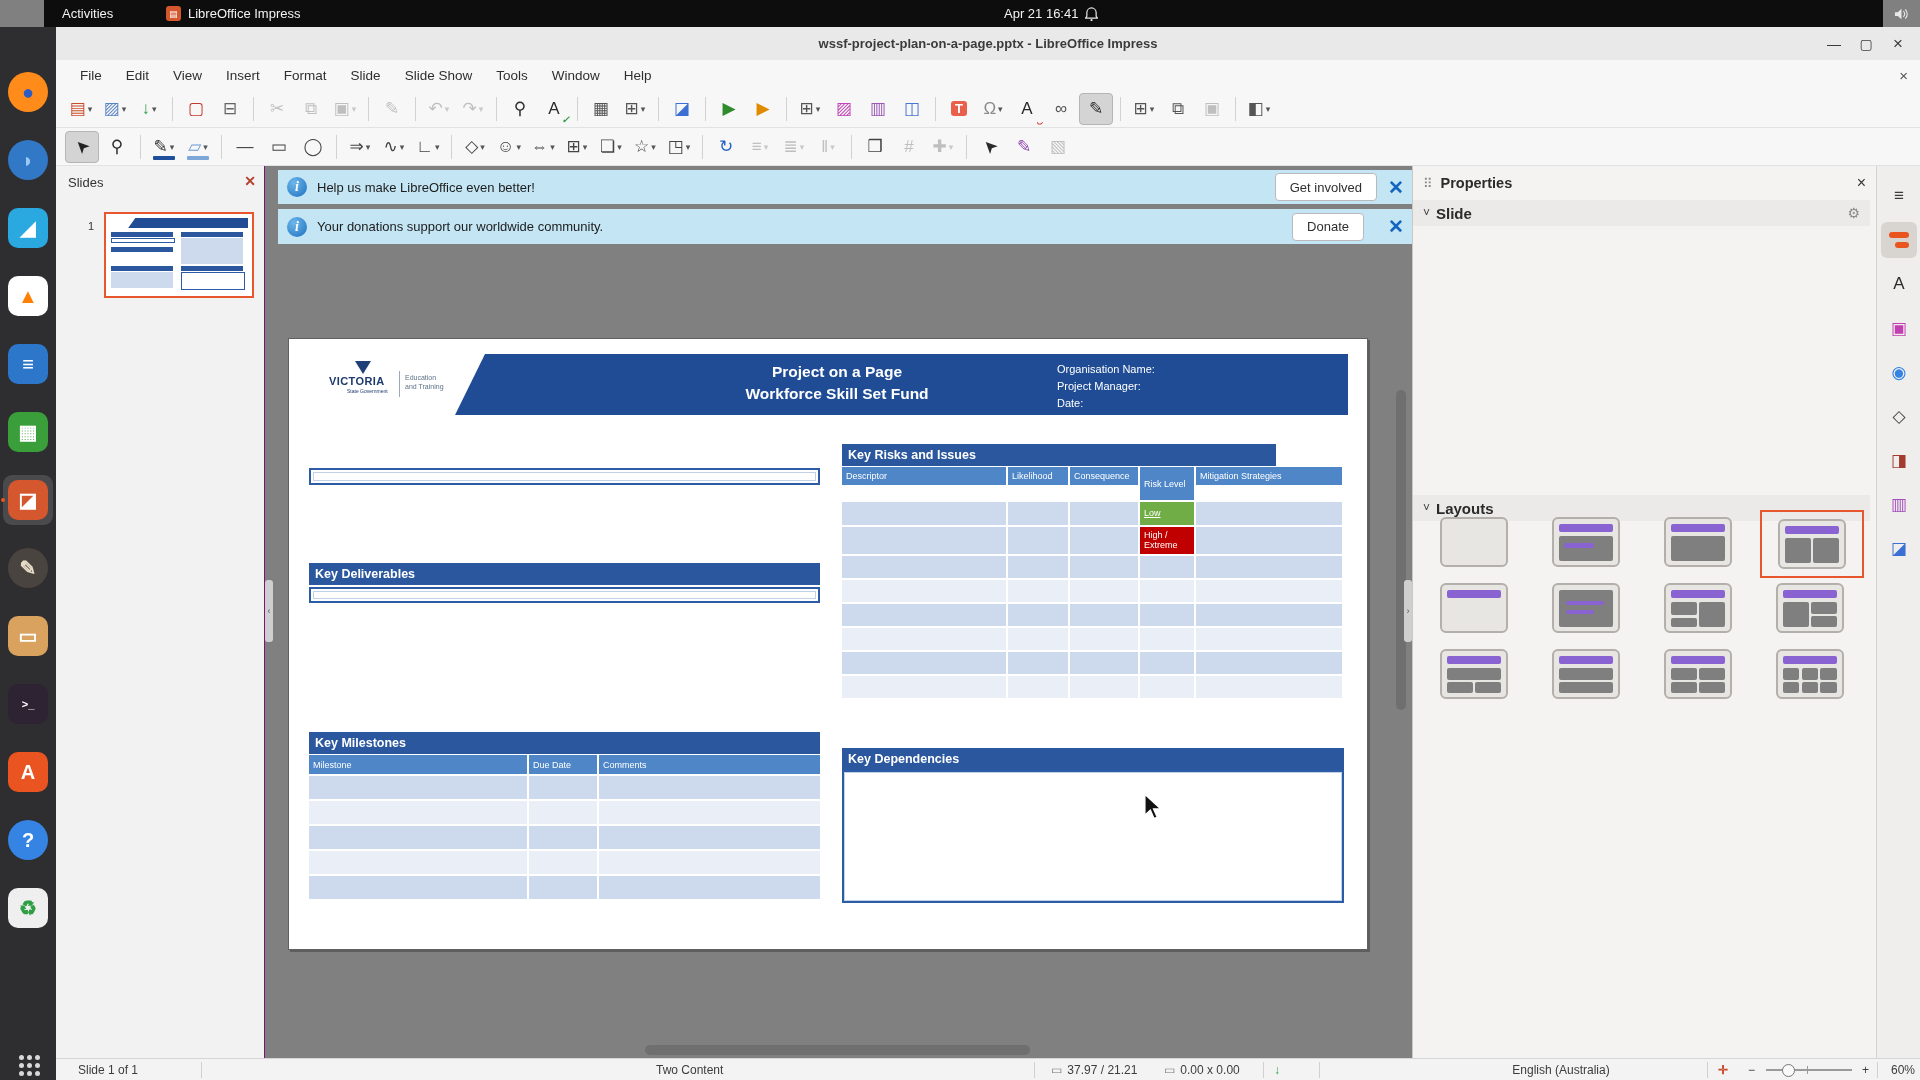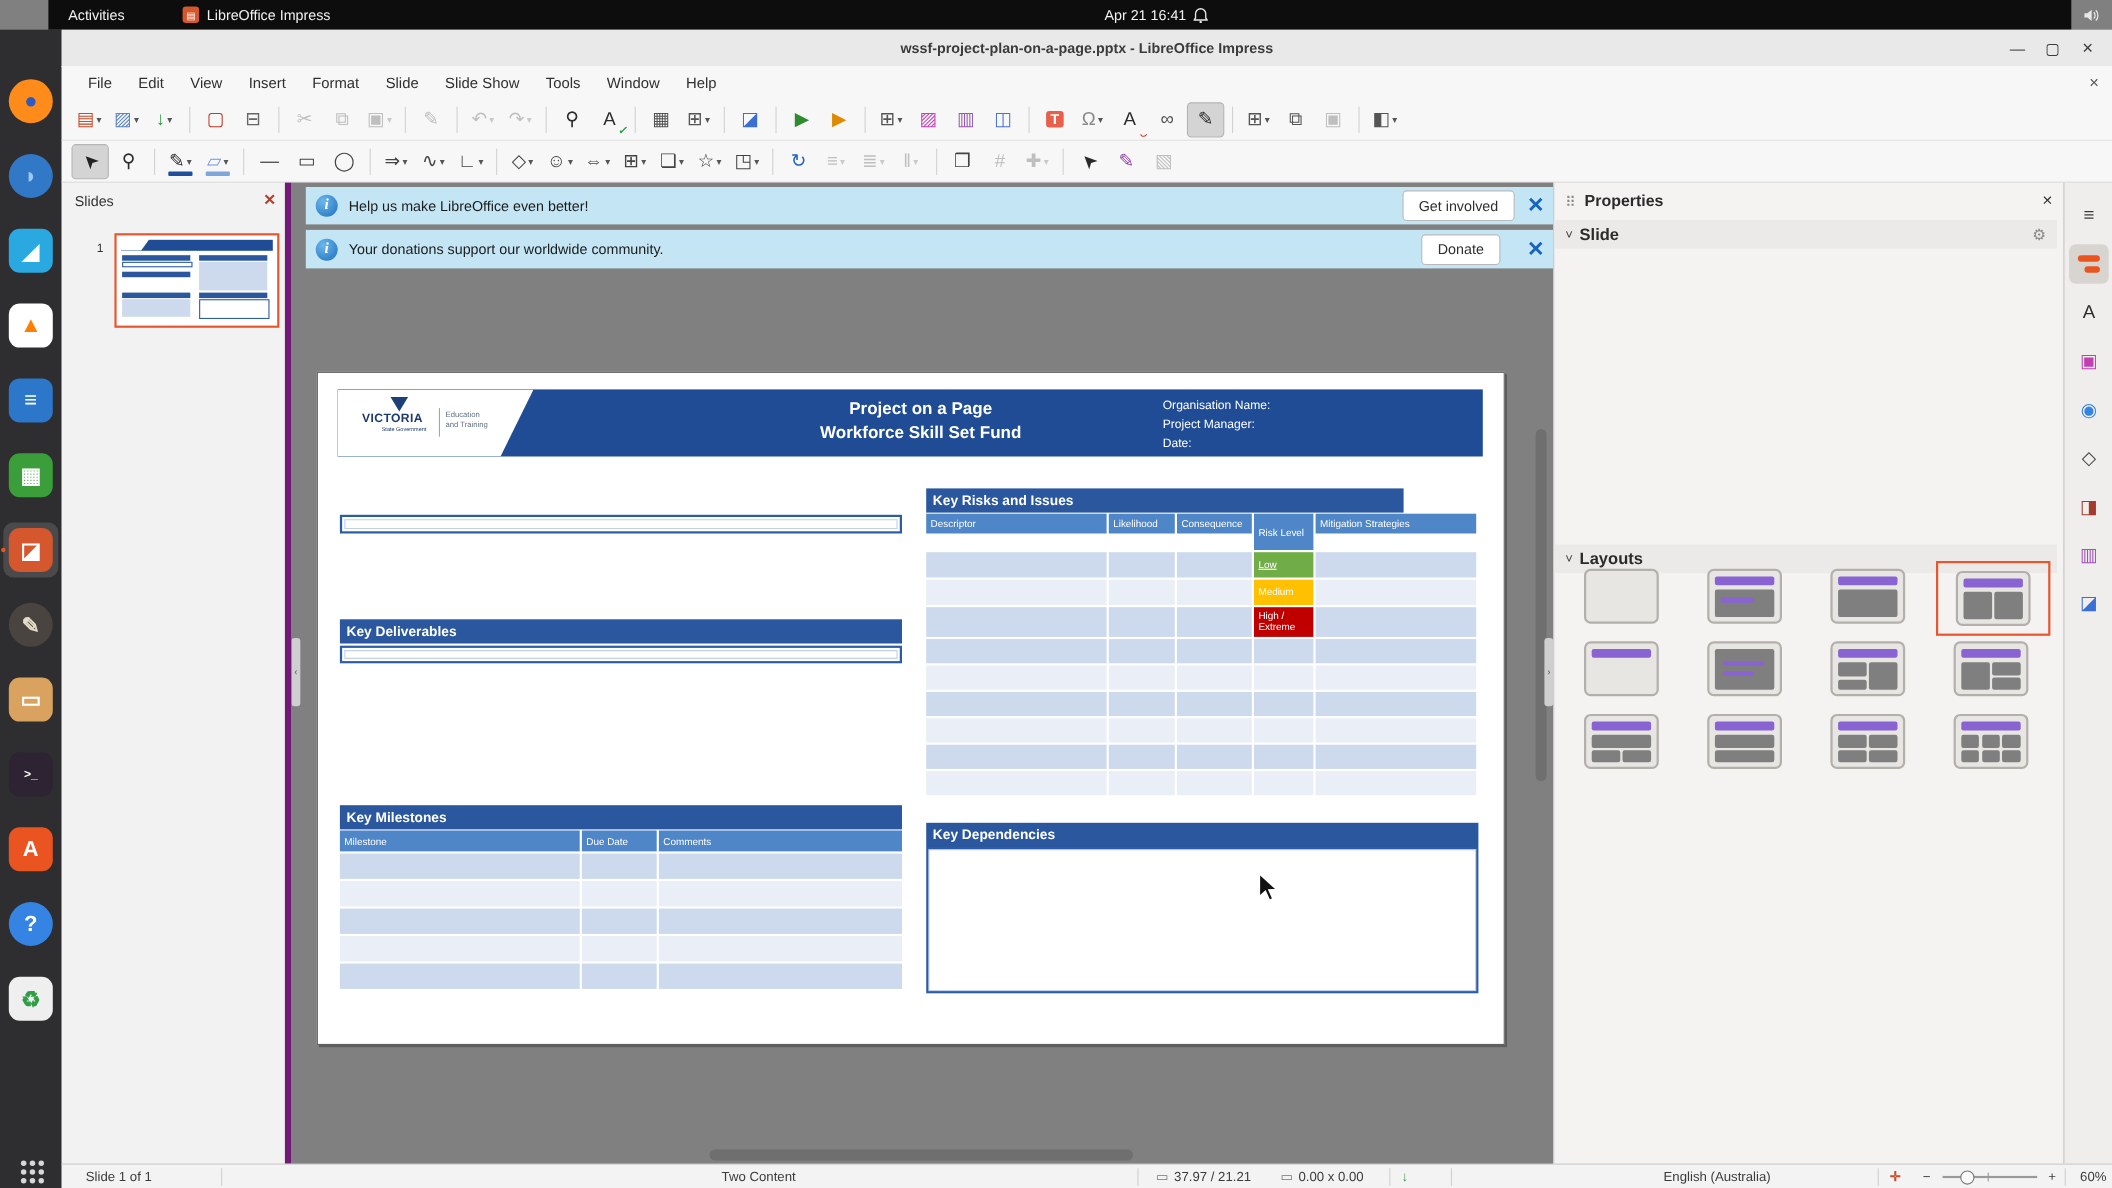--- a/index.html
+++ b/index.html
@@ -33,21 +33,21 @@
   .tbtn{height:30px;min-width:28px;padding:0 2px;display:flex;align-items:center;justify-content:center;border-radius:4px;position:relative;margin:0 1px;}
   .tbtn .tg{font-size:17px;line-height:1;display:inline-block;}
   .tbtn.act{background:#d4d4d4;border:1px solid #b5b5b5;}
   .tbtn.dis .tg{color:#bfbfbf !important;}
   .tbtn.dis .dd{color:#c9c9c9;}
   .dd{font-size:9px;color:#555;margin-left:2px;}
   .tsep{width:1px;height:24px;background:#d2d2d2;margin:0 6px;flex:none;}
   .cbar{position:absolute;left:5px;right:5px;bottom:2px;height:4px;border-radius:1px;}
   .tbadge{position:absolute;right:0px;bottom:-1px;font-size:10px;font-weight:bold;}
   
-  #slidespanel{left:56px;top:166px;width:209px;height:892px;background:#f2f2f2;border-right:6px solid #701a75;box-sizing:border-box;}
+  #slidespanel{left:56px;top:166px;width:209px;height:892px;background:#f2f2f2;border-right:1px solid #701a75;box-sizing:border-box;}
   #slidespanel .hdr{position:absolute;left:0;top:0;right:0;height:32px;display:flex;align-items:center;
     padding:0 12px;font-size:13px;color:#333;}
   #sp-close{position:absolute;right:8px;top:7px;color:#b3402e;font-weight:bold;font-size:14px;}
   #thumb-num{position:absolute;left:32px;top:54px;font-size:11px;color:#333;}
   #thumb{position:absolute;left:48px;top:46px;width:146px;height:82px;background:#fff;border:2px solid #e8562d;}
   
   #canvas{left:265px;top:166px;width:1147px;height:892px;background:#808080;overflow:hidden;}
   .notif{position:absolute;left:13px;width:1134px;height:34px;background:#c3e5f4;display:flex;align-items:center;}
   .notif .txt{font-size:13px;color:#1c1c1c;margin-left:10px;}
   .notif .btn{position:absolute;height:26px;padding:0 14px;background:#fff;border:1px solid #b9b9b9;border-radius:4px;
@@ -531,27 +531,20 @@
             <div class="tcell thc" style="width: 146px; height: 18px;">Mitigation Strategies</div>
           </div>
           <div class="trow">
             <div class="tcell r-dark" style="width: 164px; height: 23px;"></div>
             <div class="tcell r-dark" style="width: 60px; height: 23px;"></div>
             <div class="tcell r-dark" style="width: 68px; height: 23px;"></div>
             <div class="tcell lvl" style="width: 54px; height: 23px; background: rgb(112, 173, 71); text-decoration: underline;">Low</div>
             <div class="tcell r-dark" style="width: 146px; height: 23px;"></div>
           </div>
           <div class="trow">
-            <div class="tcell r-light" style="width: 164px; height: 23px;"></div>
-            <div class="tcell r-light" style="width: 60px; height: 23px;"></div>
-            <div class="tcell r-light" style="width: 68px; height: 23px;"></div>
-            <div class="tcell lvl" style="width: 54px; height: 23px; background: rgb(255, 192, 0);">Medium</div>
-            <div class="tcell r-light" style="width: 146px; height: 23px;"></div>
-          </div>
-          <div class="trow">
             <div class="tcell r-dark" style="width: 164px; height: 27px;"></div>
             <div class="tcell r-dark" style="width: 60px; height: 27px;"></div>
             <div class="tcell r-dark" style="width: 68px; height: 27px;"></div>
             <div class="tcell lvl" style="width: 54px; height: 27px; background: rgb(192, 0, 0);">High / Extreme</div>
             <div class="tcell r-dark" style="width: 146px; height: 27px;"></div>
           </div>
           <div class="trow">
             <div class="tcell r-dark" style="width: 164px; height: 22px;"></div>
             <div class="tcell r-dark" style="width: 60px; height: 22px;"></div>
             <div class="tcell r-dark" style="width: 68px; height: 22px;"></div>

